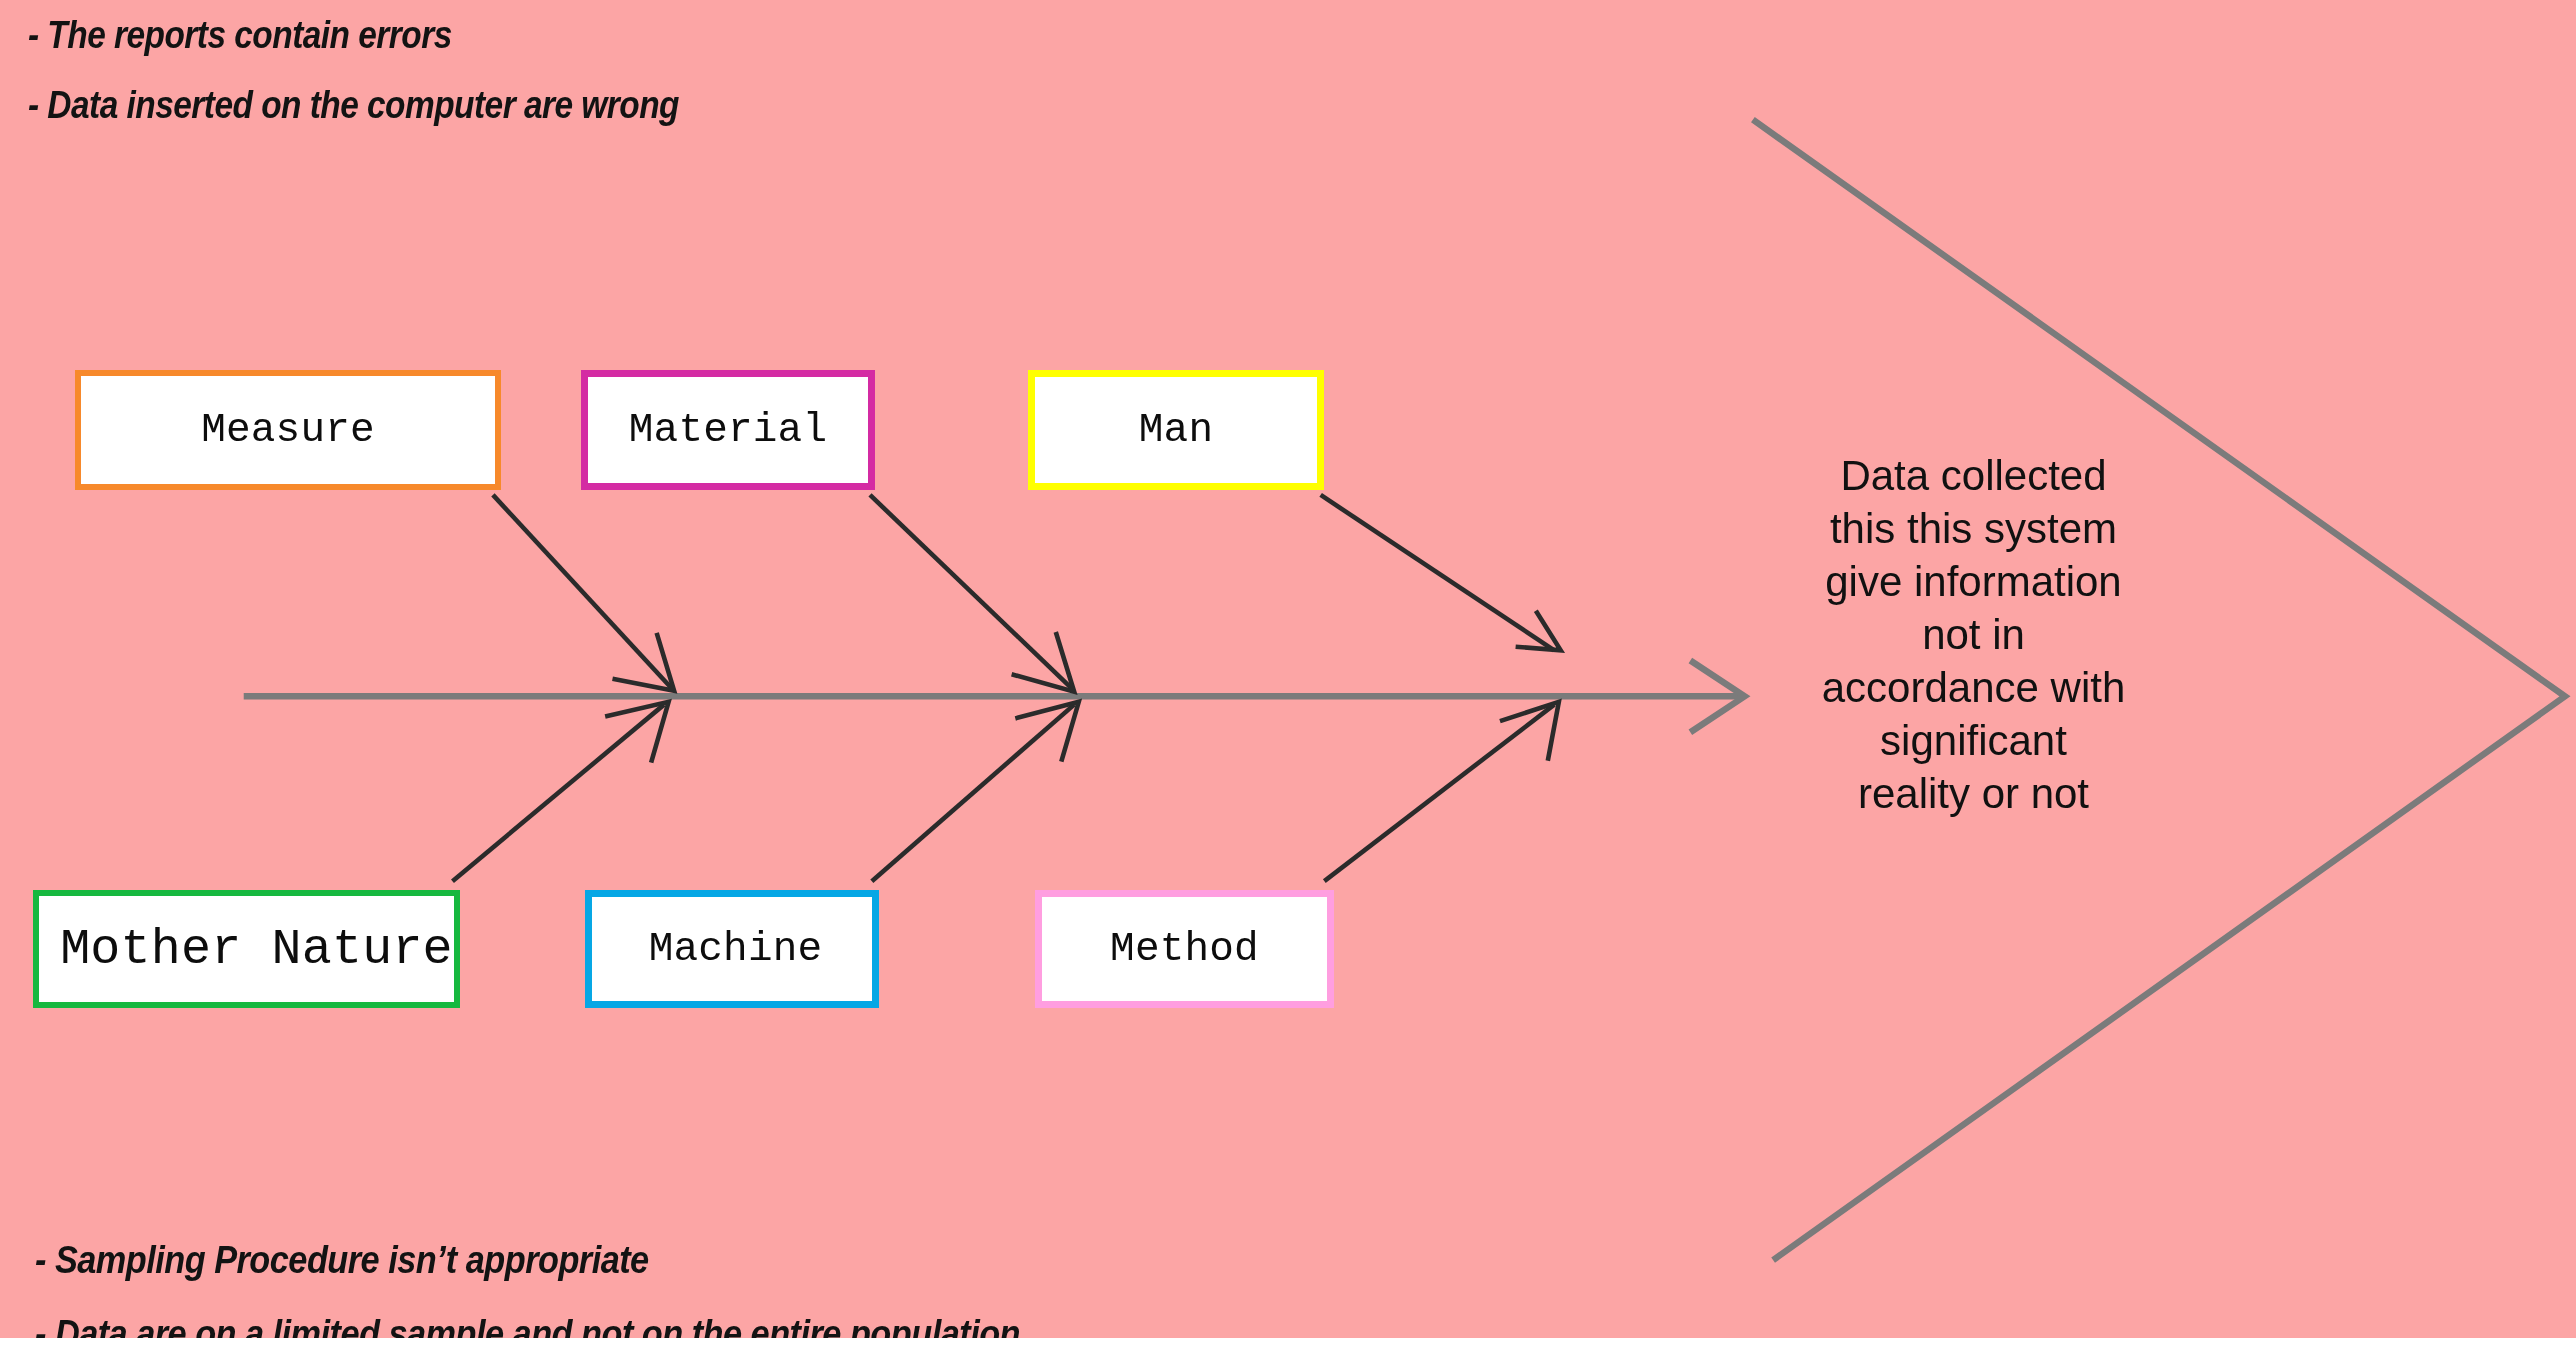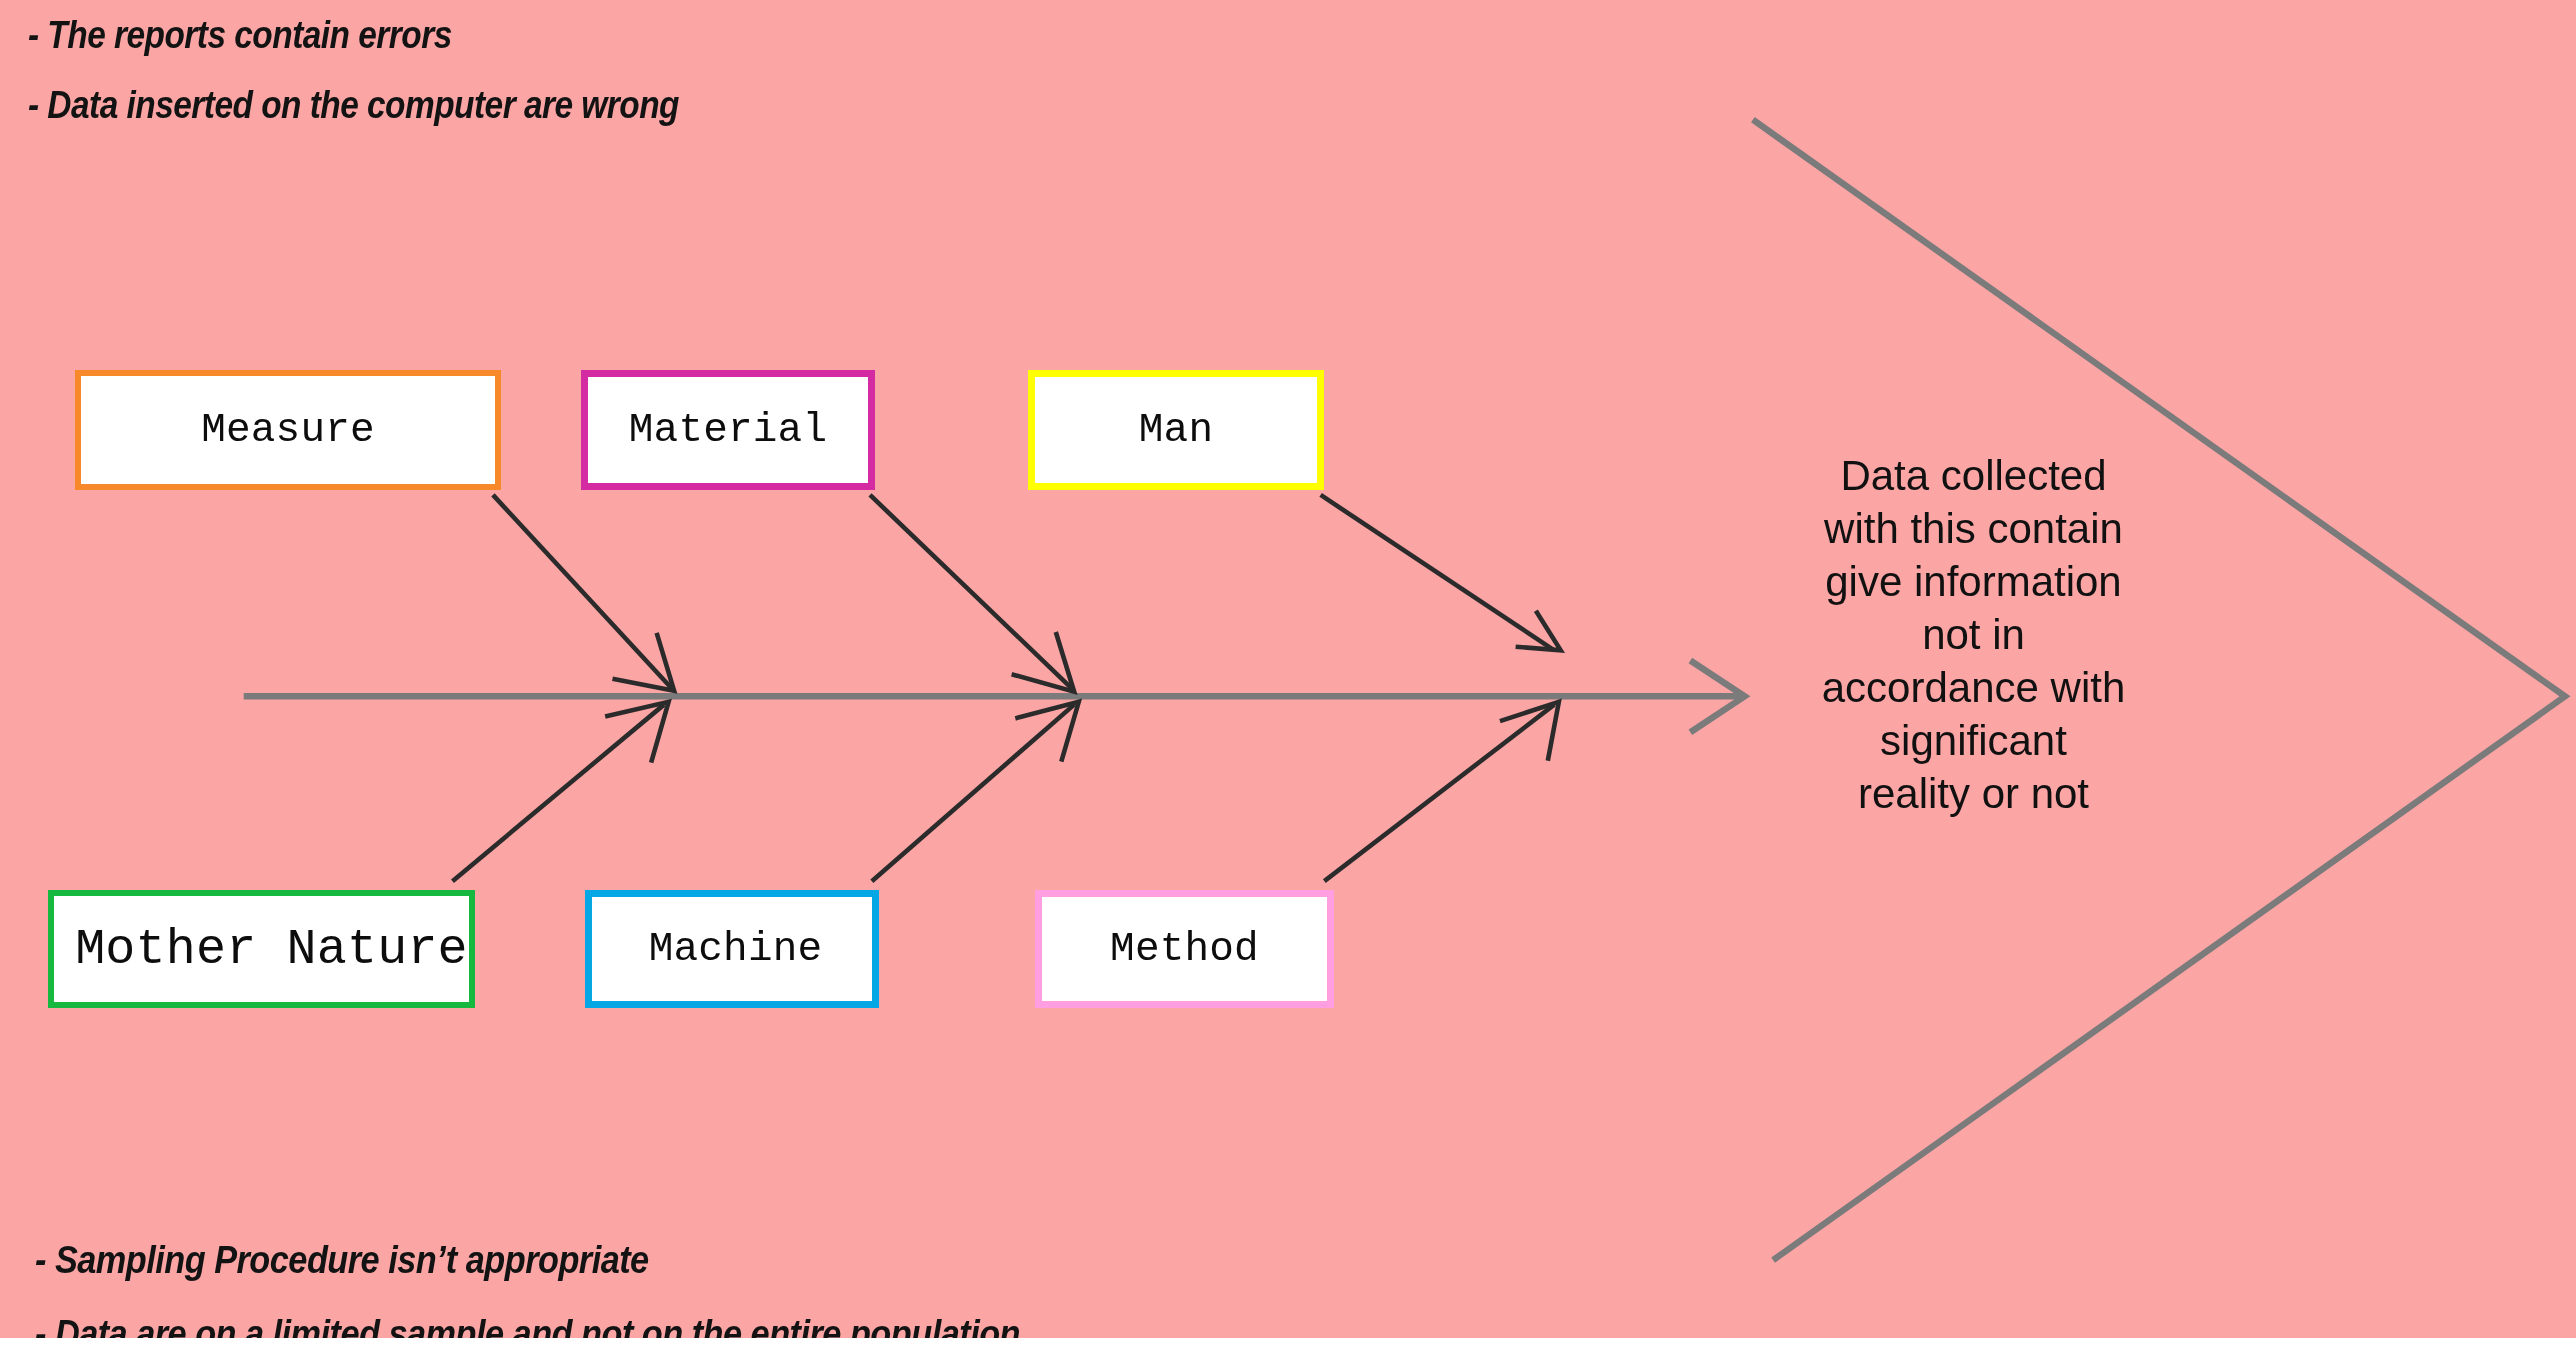--- a/index.html
+++ b/index.html
@@ -55,21 +55,21 @@
     color: #0d0d0d;
     white-space: nowrap;
     letter-spacing: 0.2px;
   }
   .cat-box.big .cat-label { font-size: 50px; }
 
   
   #box-measure       { left: 75px;   top: 370px;  width: 426px; height: 120px; border-width: 6.4px; }
   #box-material      { left: 581px;  top: 370px;  width: 294px; height: 120px; border-width: 7.4px; }
   #box-man           { left: 1028px; top: 370px;  width: 296px; height: 120px; border-width: 7.4px; }
-  #box-mother-nature { left: 48px;   top: 890px;  width: 427px; height: 118px; border-width: 6.4px; padding-left: 20px; }
+  #box-mother-nature { left: 33px;   top: 890px;  width: 427px; height: 118px; border-width: 6.4px; padding-left: 20px; }
   #box-machine       { left: 585px;  top: 890px;  width: 294px; height: 118px; border-width: 7.4px; padding-left: 7px; }
   #box-method        { left: 1035px; top: 890px;  width: 299px; height: 118px; border-width: 7.4px; }
 
   
   #diagram-svg {
     position: absolute;
     left: 0; top: 0;
     width: 2576px;
     height: 1366px;
     pointer-events: none;
@@ -142,21 +142,21 @@
   </div>
 
   <div class="cat-box" id="box-method" style="border-color:#ff9ee0">
     <span class="cat-label">Method</span>
   </div>
 
   <div id="effect-text" style="position:absolute; left:1775px; top:449px; width:397px;
               text-align:center; font-size:42px; line-height:53px;
               color:#111111; font-family:'Liberation Sans', sans-serif;">
     <div>Data collected</div>
-    <div>with this contain</div>
+    <div>this this system</div>
     <div>give information</div>
     <div>not in</div>
     <div>accordance with</div>
     <div>significant</div>
     <div>reality or not</div>
   </div>
 
   <div class="note-block" id="notes-bottom">
     <div class="note-line">- Sampling Procedure isn’t appropriate</div>
     <div class="note-line">- Data are on a limited sample and not on the entire population</div>

